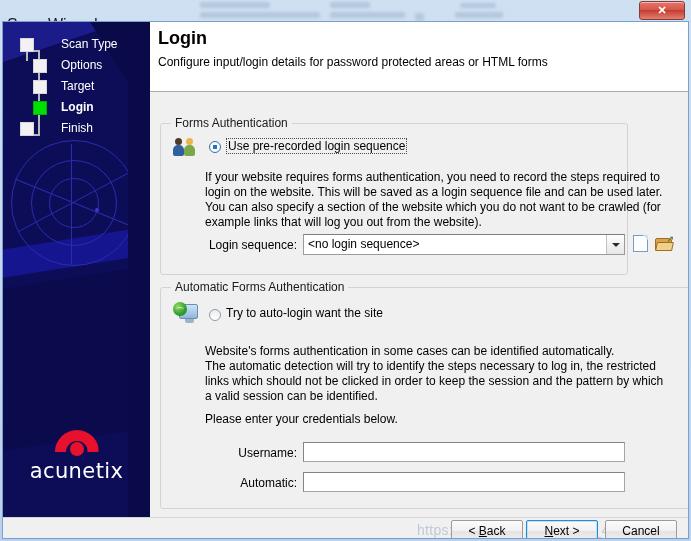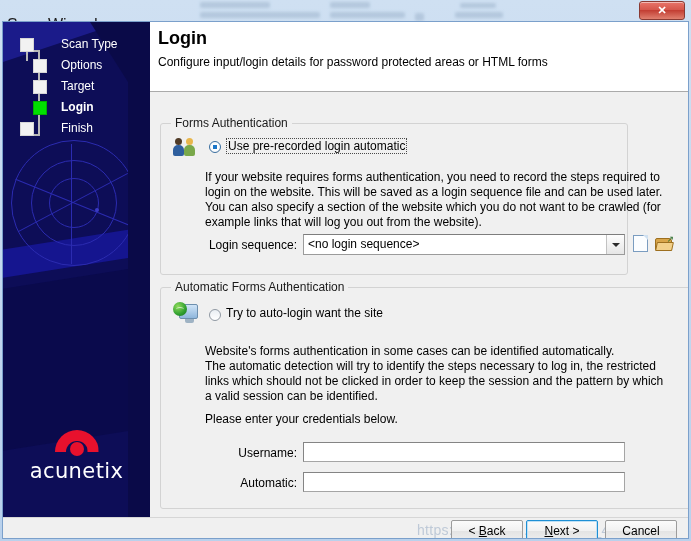--- a/index.html
+++ b/index.html
@@ -592,21 +592,21 @@
             <div class="head"></div>
             <div class="body"></div>
           </div>
           <div class="person front">
             <div class="head"></div>
             <div class="body"></div>
           </div>
         </div>
 
         <div class="radio checked" style="left:48px;top:17px;"></div>
-        <div class="radio-label focused" style="left:65px;top:14px;">Use pre-recorded login automatic</div>
+        <div class="radio-label focused" style="left:65px;top:14px;">Use pre-recorded login sequence</div>
 
         <div class="body-text" style="left:44px;top:46px;width:458px;">If your website requires forms authentication, you need to record the steps required to login on the website. This will be saved as a login sequence file and can be used later.
 You can also specify a section of the website which you do not want to be crawled (for example links that will log you out from the website).</div>
 
         <div class="field-label" style="left:44px;top:114px;width:92px;">Login sequence:</div>
         <div class="combo" style="left:142px;top:110px;width:322px;">
           <span class="value">&lt;no login sequence&gt;</span>
           <span class="arrow-btn"></span>
         </div>
 

